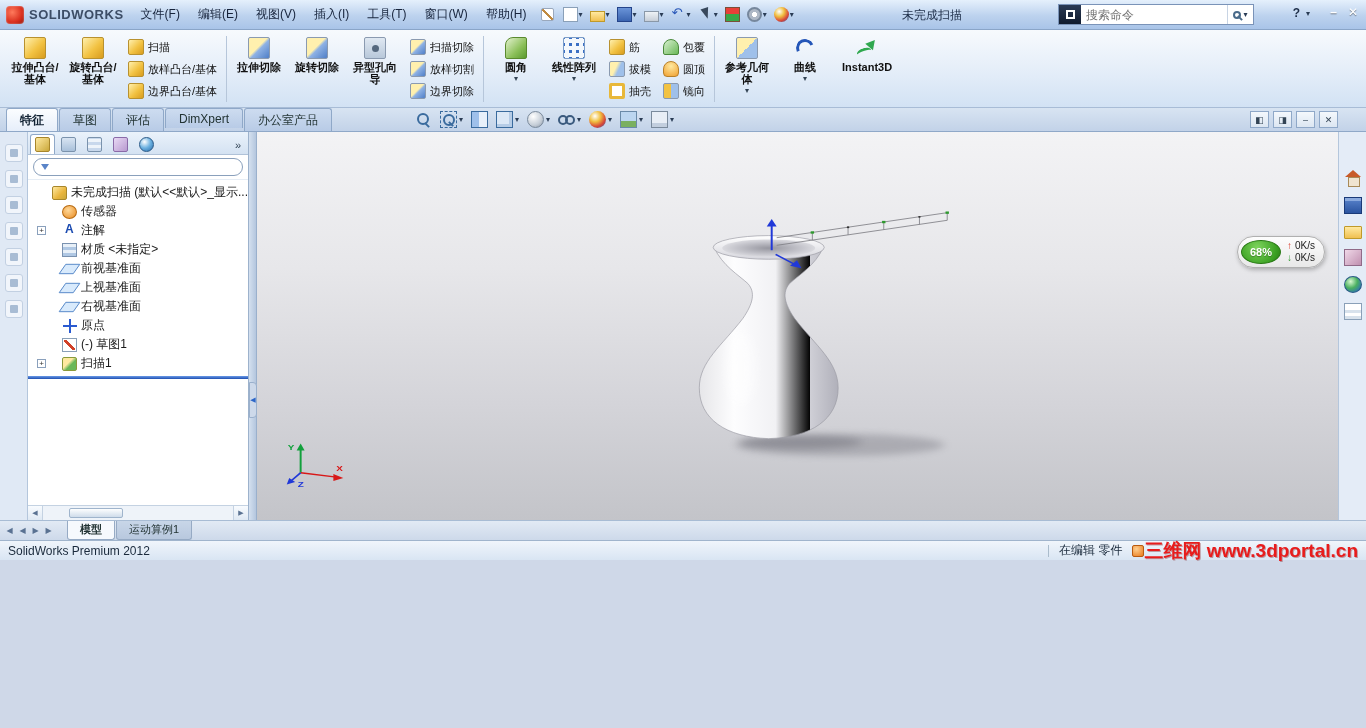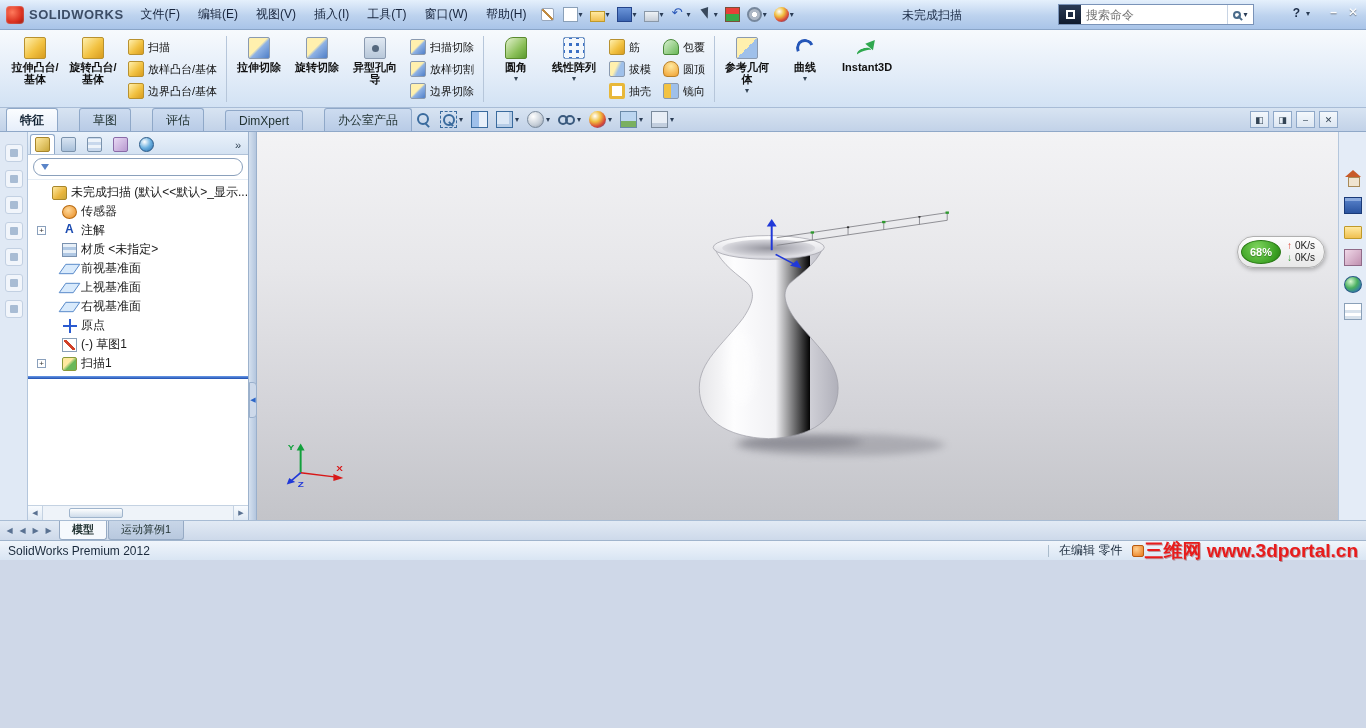--- a/index.html
+++ b/index.html
@@ -368,21 +368,21 @@
         <span class="chev">▾</span>
       </div>
       <div class="rbig wide">
         <span class="ric ric-i3d"></span>
         <span class="rlabel">Instant3D</span>
       </div>
     </div>
   </div>
 
   <div class="tabrow">
-    <div style="display:flex;align-items:center;gap:20px;">
+    <div style="display:flex;align-items:flex-start;">
   <div class="rtab active">
     <span>特征</span>
   </div>
 
   <div class="rtab">
     <span>草图</span>
   </div>
 
   <div class="rtab">
     <span>评估</span>
@@ -653,21 +653,21 @@
   <div class="bottomtabs">
     <div style="display:flex;">
   <span class="tb-scroll">◀</span>
 
   <span class="tb-scroll">◀</span>
 
   <span class="tb-scroll">▶</span>
 
   <span class="tb-scroll">▶</span>
 </div>
-    <div style="display:flex;margin-left:4px;">
+    <div style="display:flex;margin-left:12px;">
   <div class="btab active">
     <span>模型</span>
   </div>
 
   <div class="btab">
     <span>运动算例1</span>
   </div>
 </div>
   </div>
 

